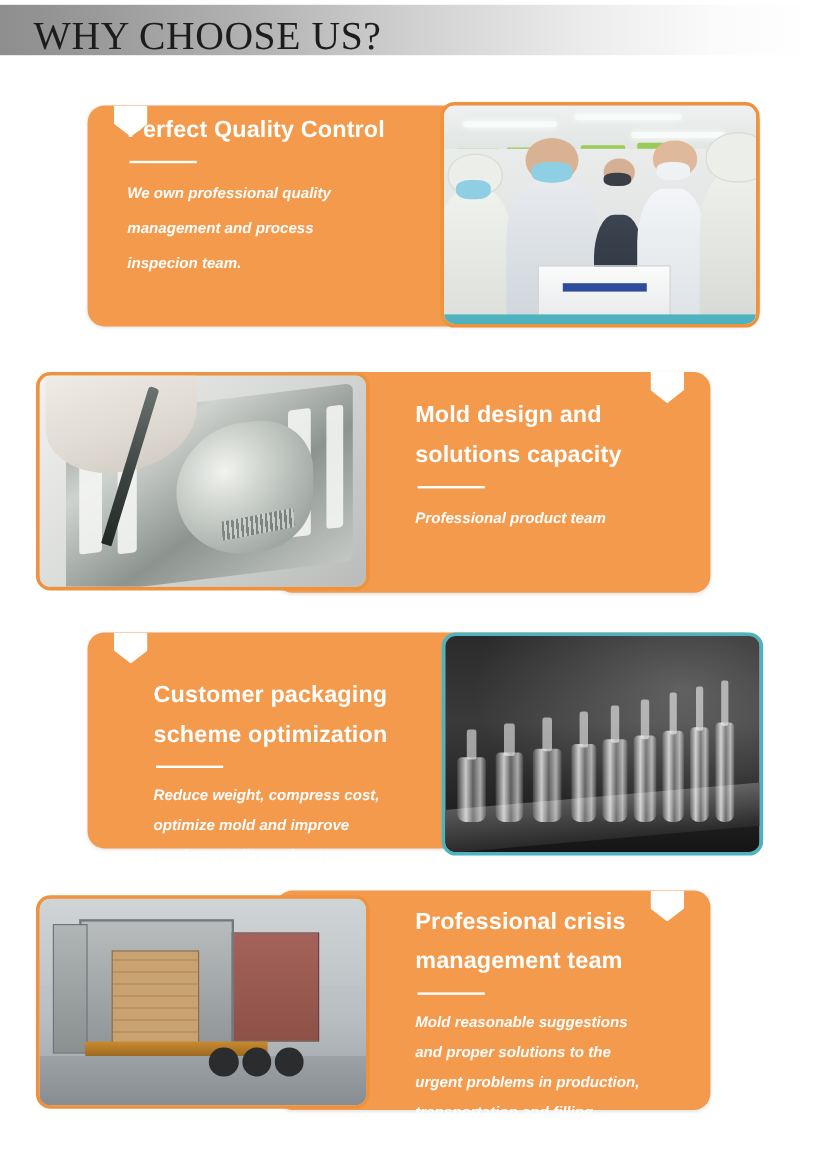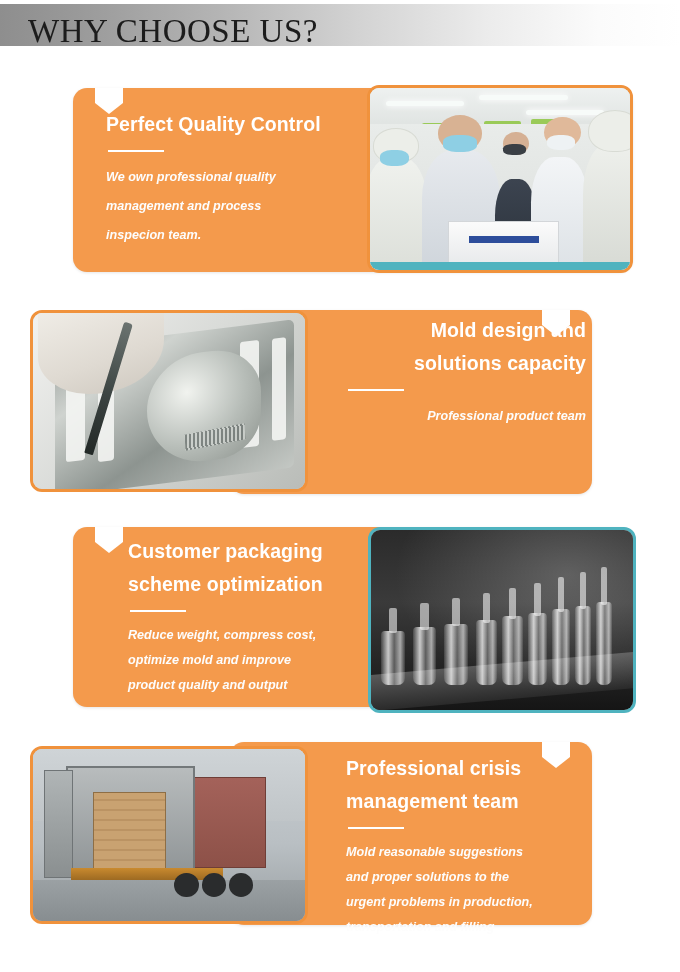--- a/index.html
+++ b/index.html
@@ -256,21 +256,21 @@
 <div class="header-bar">
   <div class="header-title">WHY CHOOSE US?</div>
 </div>
 
 <div class="card">
 
   <div class="panel" style="left:73px; top:88px; width:560px; height:184px;">
     <div class="notch left"></div>
   </div>
 
-  <div class="text-block" style="left:106px; top:108px; width:250px;">
+  <div class="text-block" style="left:106px; top:92px; width:250px;">
     <div class="card-title">Perfect Quality Control</div>
     <div class="title-rule"></div>
     <div class="card-body">We own professional quality</div>
     <div class="card-body">management and process</div>
     <div class="card-body">inspecion team.</div>
   </div>
 
   <div class="photo frame-orange" style="left:367px; top:85px; width:260px; height:182px;">
     <div class="photo-inner ph1">
       <div class="ceiling"></div>
@@ -323,35 +323,35 @@
       <div class="groove" style="left:24%; top:18%; width:6%;  height:66%;"></div>
       <div class="groove" style="left:76%; top:16%; width:7%;  height:60%;"></div>
       <div class="groove" style="left:88%; top:14%; width:5%;  height:58%;"></div>
       <div class="cavity"></div>
       <div class="engrave"></div>
       <div class="hand"></div>
       <div class="tool"></div>
     </div>
   </div>
 
-  <div class="text-block" style="left:346px; top:314px; width:240px;text-align:right;">
+  <div class="text-block" style="left:346px; top:330px; width:240px;">
     <div class="card-title">Mold design and</div>
     <div class="card-title">solutions capacity</div>
     <div class="title-rule"></div>
     <div class="card-body">Professional product team</div>
   </div>
 </div>
 
 <div class="card">
 
   <div class="panel" style="left:73px; top:527px; width:560px; height:180px;">
     <div class="notch left"></div>
   </div>
 
-  <div class="text-block" style="left:128px; top:535px; width:236px;">
+  <div class="text-block" style="left:128px; top:563px; width:236px;">
     <div class="card-title">Customer packaging</div>
     <div class="card-title">scheme optimization</div>
     <div class="title-rule"></div>
     <div class="card-body tight">Reduce weight, compress cost,</div>
     <div class="card-body tight">optimize mold and improve</div>
     <div class="card-body tight">product quality and output</div>
   </div>
 
   <div class="photo frame-teal" style="left:368px; top:527px; width:262px; height:180px;">
     <div class="photo-inner ph3">

